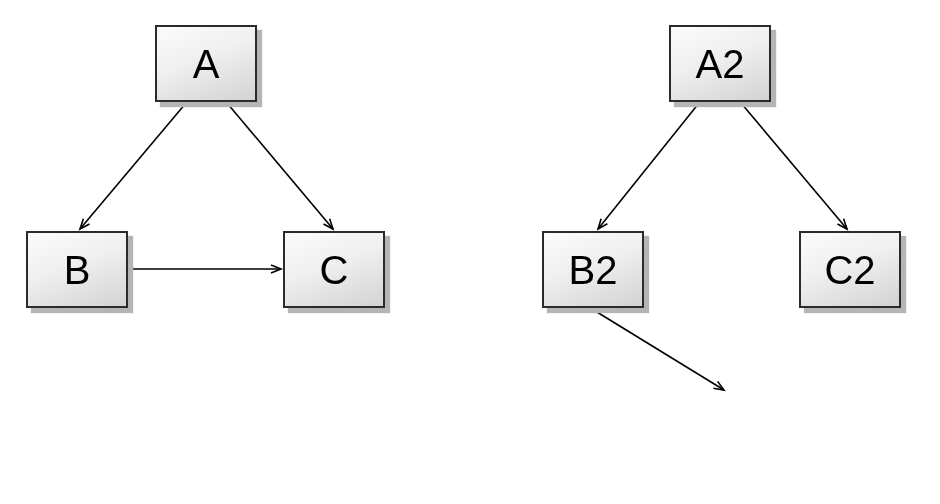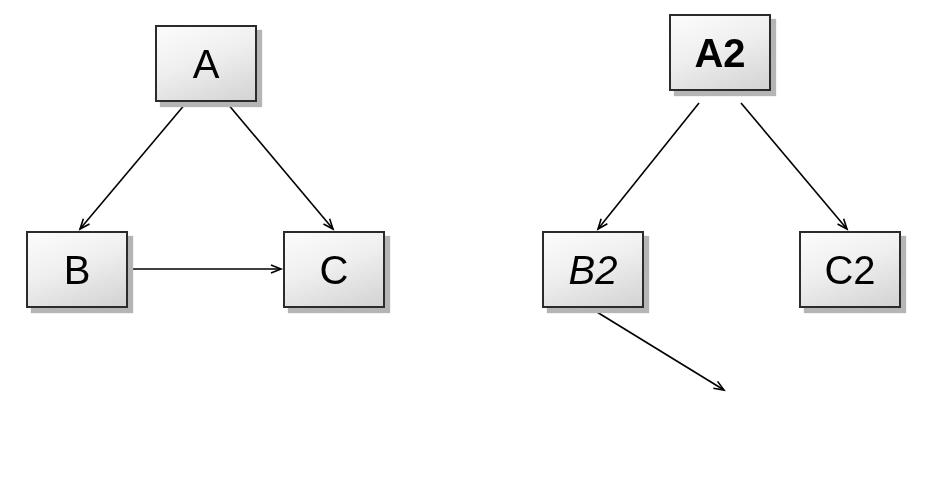--- a/index.html
+++ b/index.html
@@ -65,23 +65,23 @@
   <div class="node" style="left:155px; top:25px;">
     <span class="node-label">A</span>
   </div>
   <div class="node" style="left:26px; top:231px;">
     <span class="node-label">B</span>
   </div>
   <div class="node" style="left:283px; top:231px;">
     <span class="node-label">C</span>
   </div>
 
-  <div class="node" style="left:669px; top:14px;font-weight:bold;">
+  <div class="node" style="left:669px; top:25px;">
     <span class="node-label">A2</span>
   </div>
-  <div class="node" style="left:542px; top:231px;font-style:italic;">
+  <div class="node" style="left:542px; top:231px;">
     <span class="node-label">B2</span>
   </div>
   <div class="node" style="left:799px; top:231px;">
     <span class="node-label">C2</span>
   </div>
 
 </div>
 
 </body></html>

